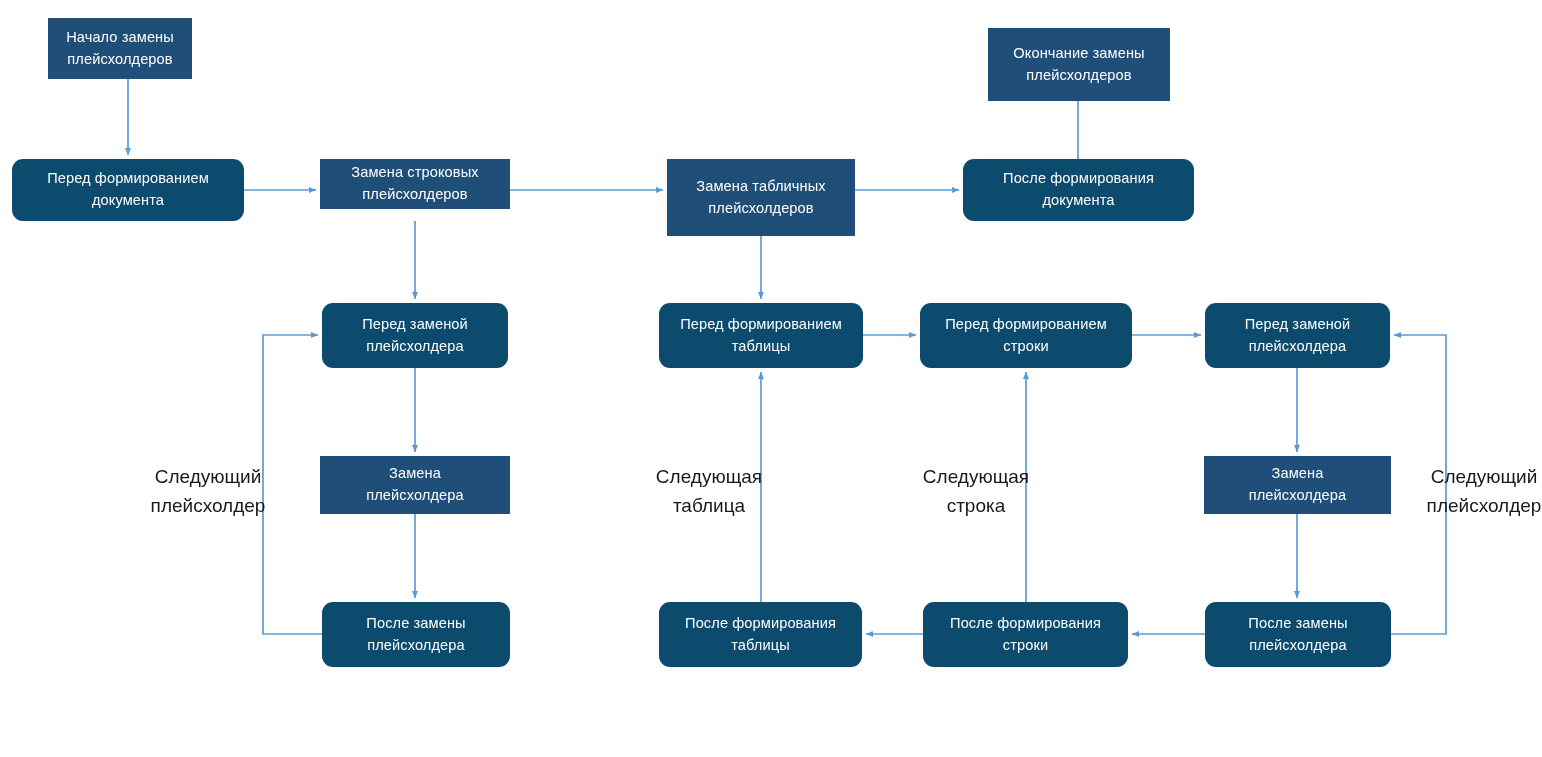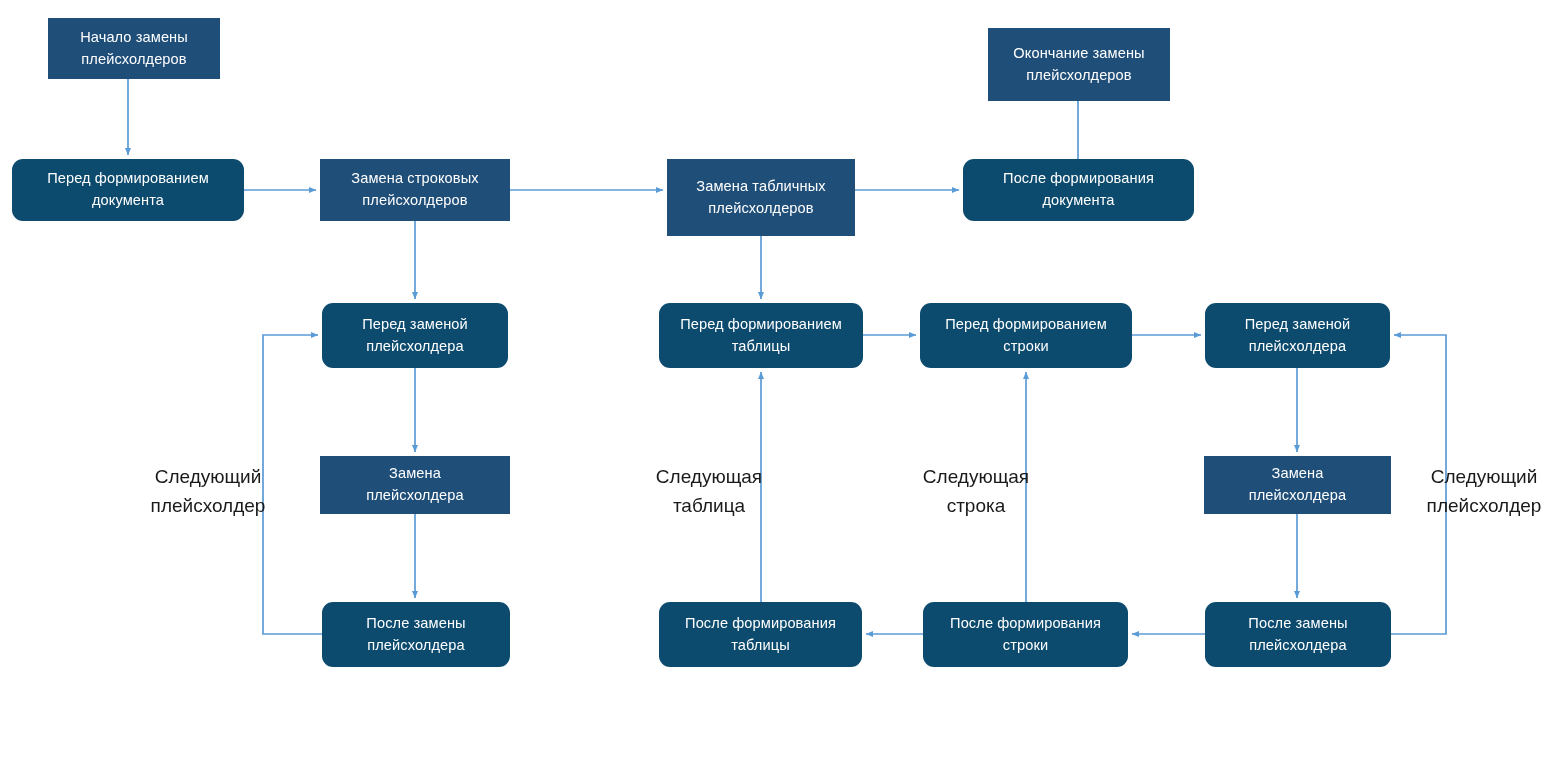--- a/index.html
+++ b/index.html
@@ -105,33 +105,33 @@
       <path d="M1205,634 L1132,634"></path>
 
       <path d="M923,634 L866,634"></path>
 
       <path d="M1026,602 L1026,372"></path>
 
       <path d="M761,602 L761,372"></path>
     </g>
   </svg>
 
-  <div class="node dark" style="left:48px;top:18px;width:172px;height:61px;justify-content:flex-end;">
+  <div class="node dark" style="left:48px;top:18px;width:144px;height:61px;justify-content:flex-end;">
     <span>Начало замены<br>плейсхолдеров</span>
   </div>
 
   <div class="node dark" style="left:988px;top:28px;width:182px;height:73px;">
     <span>Окончание замены<br>плейсхолдеров</span>
   </div>
 
   <div class="node light" style="left:12px;top:159px;width:232px;height:62px;">
     <span>Перед формированием<br>документа</span>
   </div>
 
-  <div class="node dark" style="left:320px;top:159px;width:190px;height:62px;padding-left:8px;">
+  <div class="node dark" style="left:320px;top:159px;width:190px;height:50px;padding-left:8px;">
     <span>Замена строковых<br>плейсхолдеров</span>
   </div>
 
   <div class="node dark" style="left:667px;top:159px;width:188px;height:77px;">
     <span>Замена табличных<br>плейсхолдеров</span>
   </div>
 
   <div class="node light" style="left:963px;top:159px;width:231px;height:62px;">
     <span>После формирования<br>документа</span>
   </div>

